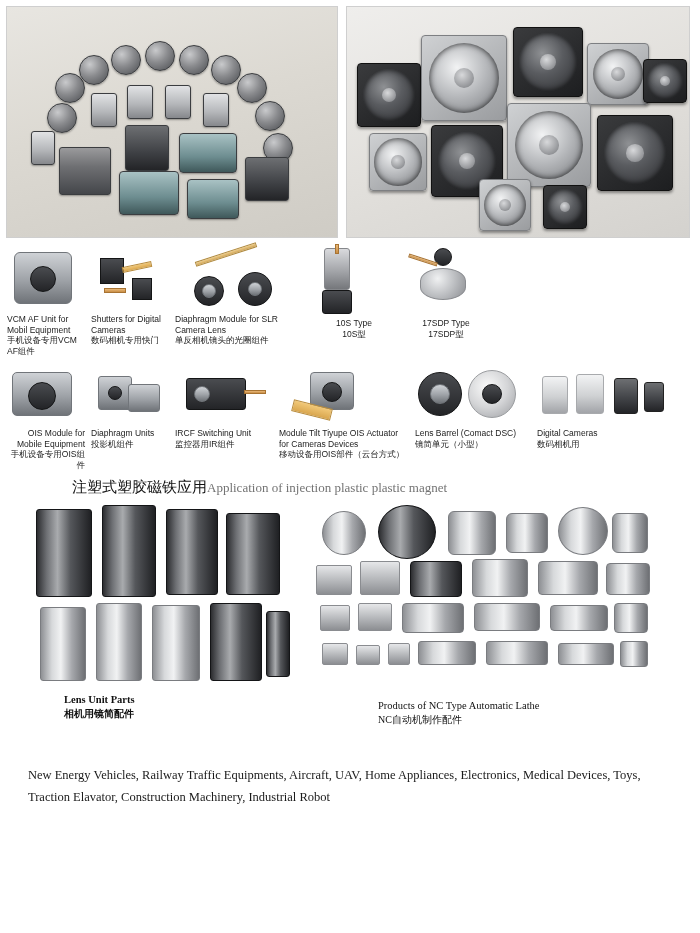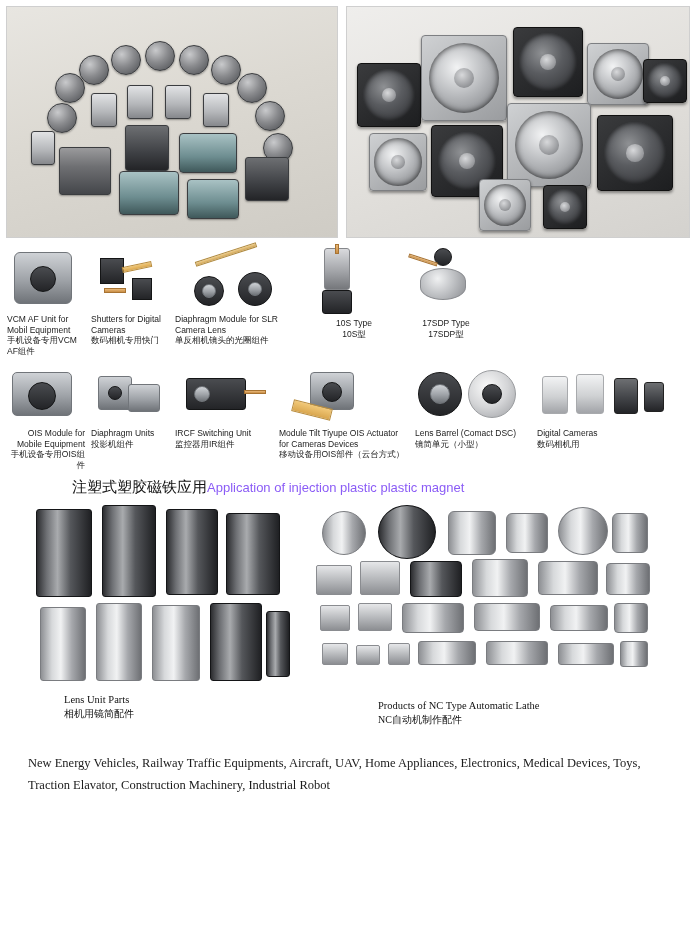--- a/index.html
+++ b/index.html
@@ -52,41 +52,41 @@
   .sq { background: linear-gradient(180deg,#cfd2d6 0%,#9ea2a7 55%,#6f7378 100%); border:1px solid #71757a; }
   .blk { background: linear-gradient(180deg,#4a4c50 0%,#232427 100%); border:1px solid #141516; }
   .cu  { background: linear-gradient(180deg,#e9b97a 0%,#c98e45 100%); border:1px solid #a87332; }
   .amber { background: linear-gradient(180deg,#f0cf8c 0%,#cfa457 100%); border:1px solid #b08a3f; }
   .circ { border-radius: 50%; }
   .flex-cable { background: linear-gradient(180deg,#f2c979 0%,#d9a64e 100%); border:1px solid #b98c3c; }
 
   
   .title-line { padding: 6px 0 4px 72px; }
   .title-cn { font-size: 15px; color:#111; font-family:"DejaVu Sans", sans-serif; }
-  .title-en { font-size: 13px; color:#8b5cf6; font-family:Liberation Sans, sans-serif; }
+  .title-en { font-size: 13px; color:#737373; font-family:Liberation Serif, serif; }
 
   
   .mid-row { display:flex; gap:10px; padding: 2px 28px 0 28px; }
   .mid-card { position: relative; overflow:hidden; background:#fff; }
   .mid-a { width: 268px; height: 235px; }
   .mid-b { width: 350px; height: 235px; }
   .mid-cap { font-size: 10.5px; line-height: 14px; color:#111; font-family:"Liberation Serif", serif; }
   .mid-cap .cn { font-size: 10px; }
 
   .barrel { position:absolute; border-radius:3px;
     background: linear-gradient(90deg,#2c2d30 0%,#6e7074 18%,#a9abae 38%,#55575b 62%,#1f2023 100%);
     border:1px solid #141517; }
   .barrel.steel { background: linear-gradient(90deg,#8e9094 0%,#d7d9db 25%,#f1f2f3 45%,#a6a8ac 70%,#6e7074 100%); border-color:#7a7c80; }
   .screwpart { position:absolute; border-radius:2px;
     background: linear-gradient(180deg,#e6e7e9 0%,#b9bbbe 50%,#8c8e92 100%); border:1px solid #8a8c90; }
 
   
   .bottom { padding: 14px 28px 0 28px; }
   .b-cn { font-size: 12.5px; line-height: 22px; color:#1a1a1a; font-family:"DejaVu Sans", sans-serif; }
-  .b-en { font-size: 12.5px; line-height: 22px; color:#1a1a1a; font-family:"Liberation Serif", serif; }
+  .b-en { font-size: 12.5px; line-height: 22px; color:#1a1a1a; font-family:"Liberation Serif", serif; margin-top: 12px; }
 </style>
 </head>
 <body>
 
 <div class="page">
 
   <div class="top-row">
 
     <div class="photo-card photo-a">
 
@@ -292,21 +292,21 @@
     <div class="mid-card mid-a">
       <div class="barrel" style="left:8px;   top:6px;   width:56px; height:88px;"></div>
       <div class="barrel" style="left:74px;  top:2px;   width:54px; height:92px;"></div>
       <div class="barrel" style="left:138px; top:6px;   width:52px; height:86px;"></div>
       <div class="barrel" style="left:198px; top:10px;  width:54px; height:82px;"></div>
       <div class="barrel steel" style="left:12px; top:104px; width:46px; height:74px;"></div>
       <div class="barrel steel" style="left:68px; top:100px; width:46px; height:78px;"></div>
       <div class="barrel steel" style="left:124px; top:102px; width:48px; height:76px;"></div>
       <div class="barrel" style="left:182px; top:100px; width:52px; height:78px;"></div>
       <div class="barrel" style="left:238px; top:108px; width:24px; height:66px;"></div>
-      <div class="mid-cap" style="position:absolute; left:36px; top:190px;">
+      <div class="mid-cap" style="position:absolute; left:36px; top:190px;font-weight:bold;">
         <div>Lens Unit Parts</div>
         <div class="cn">相机用镜简配件</div>
       </div>
     </div>
 
     <div class="mid-card mid-b">
       <div class="barrel steel" style="left:16px;  top:8px;   width:44px; height:44px; border-radius:50%;"></div>
       <div class="barrel" style="left:72px;  top:2px;   width:58px; height:54px; border-radius:50%;"></div>
       <div class="barrel steel" style="left:142px; top:8px;   width:48px; height:44px; border-radius:6px;"></div>
       <div class="barrel steel" style="left:200px; top:10px;  width:42px; height:40px; border-radius:6px;"></div>

